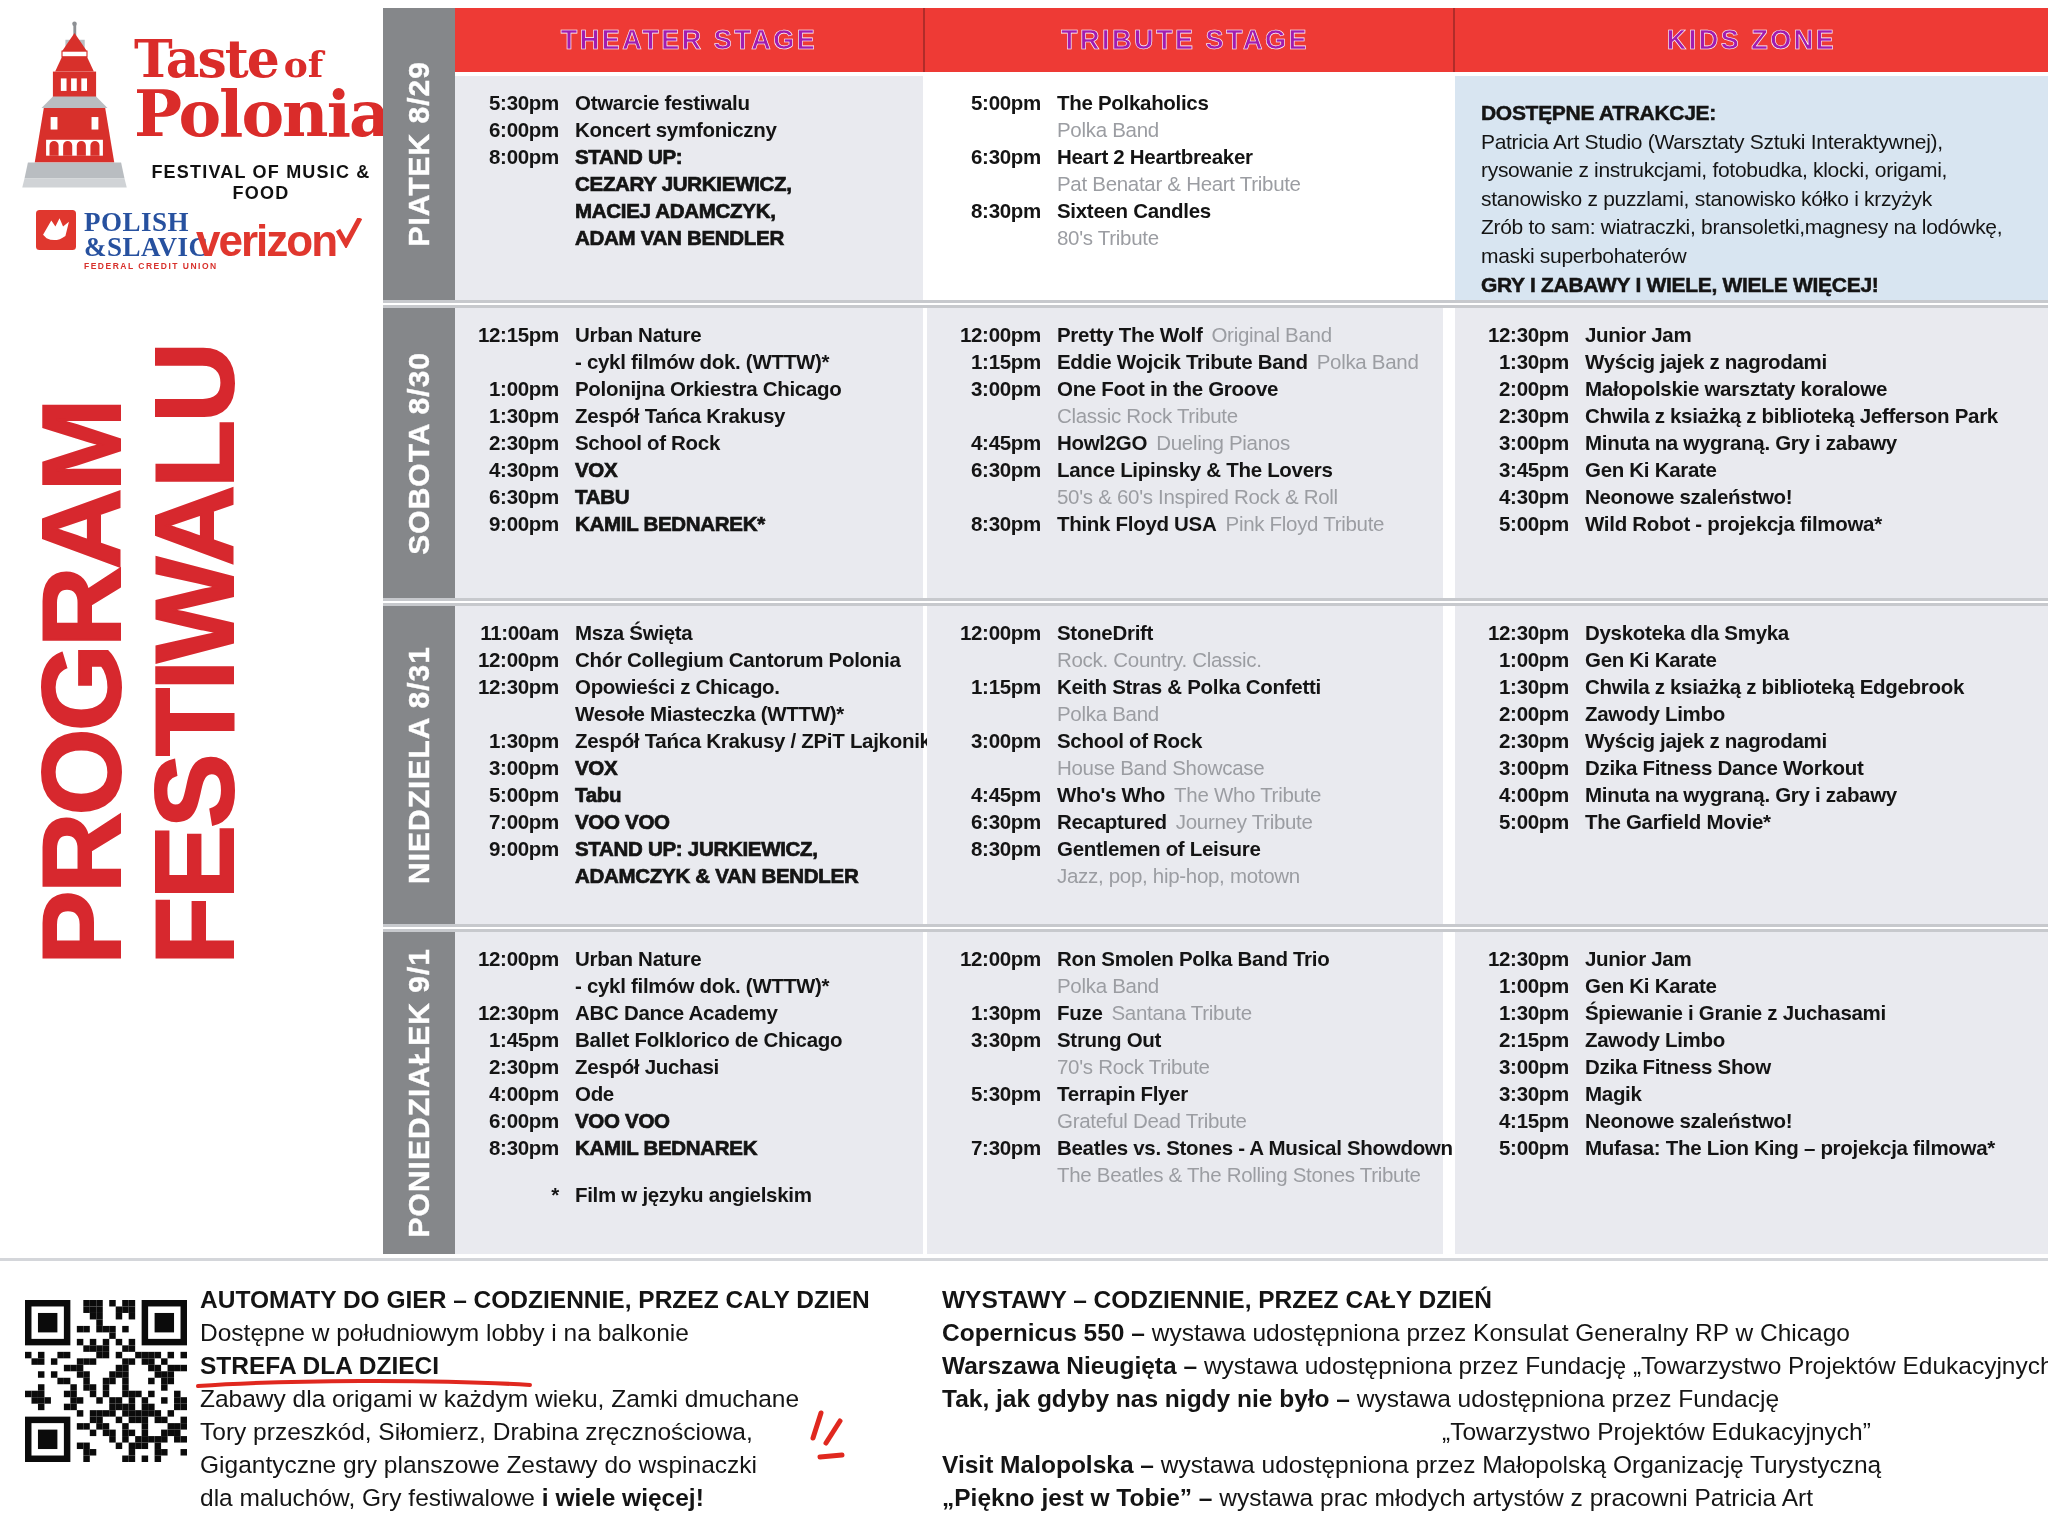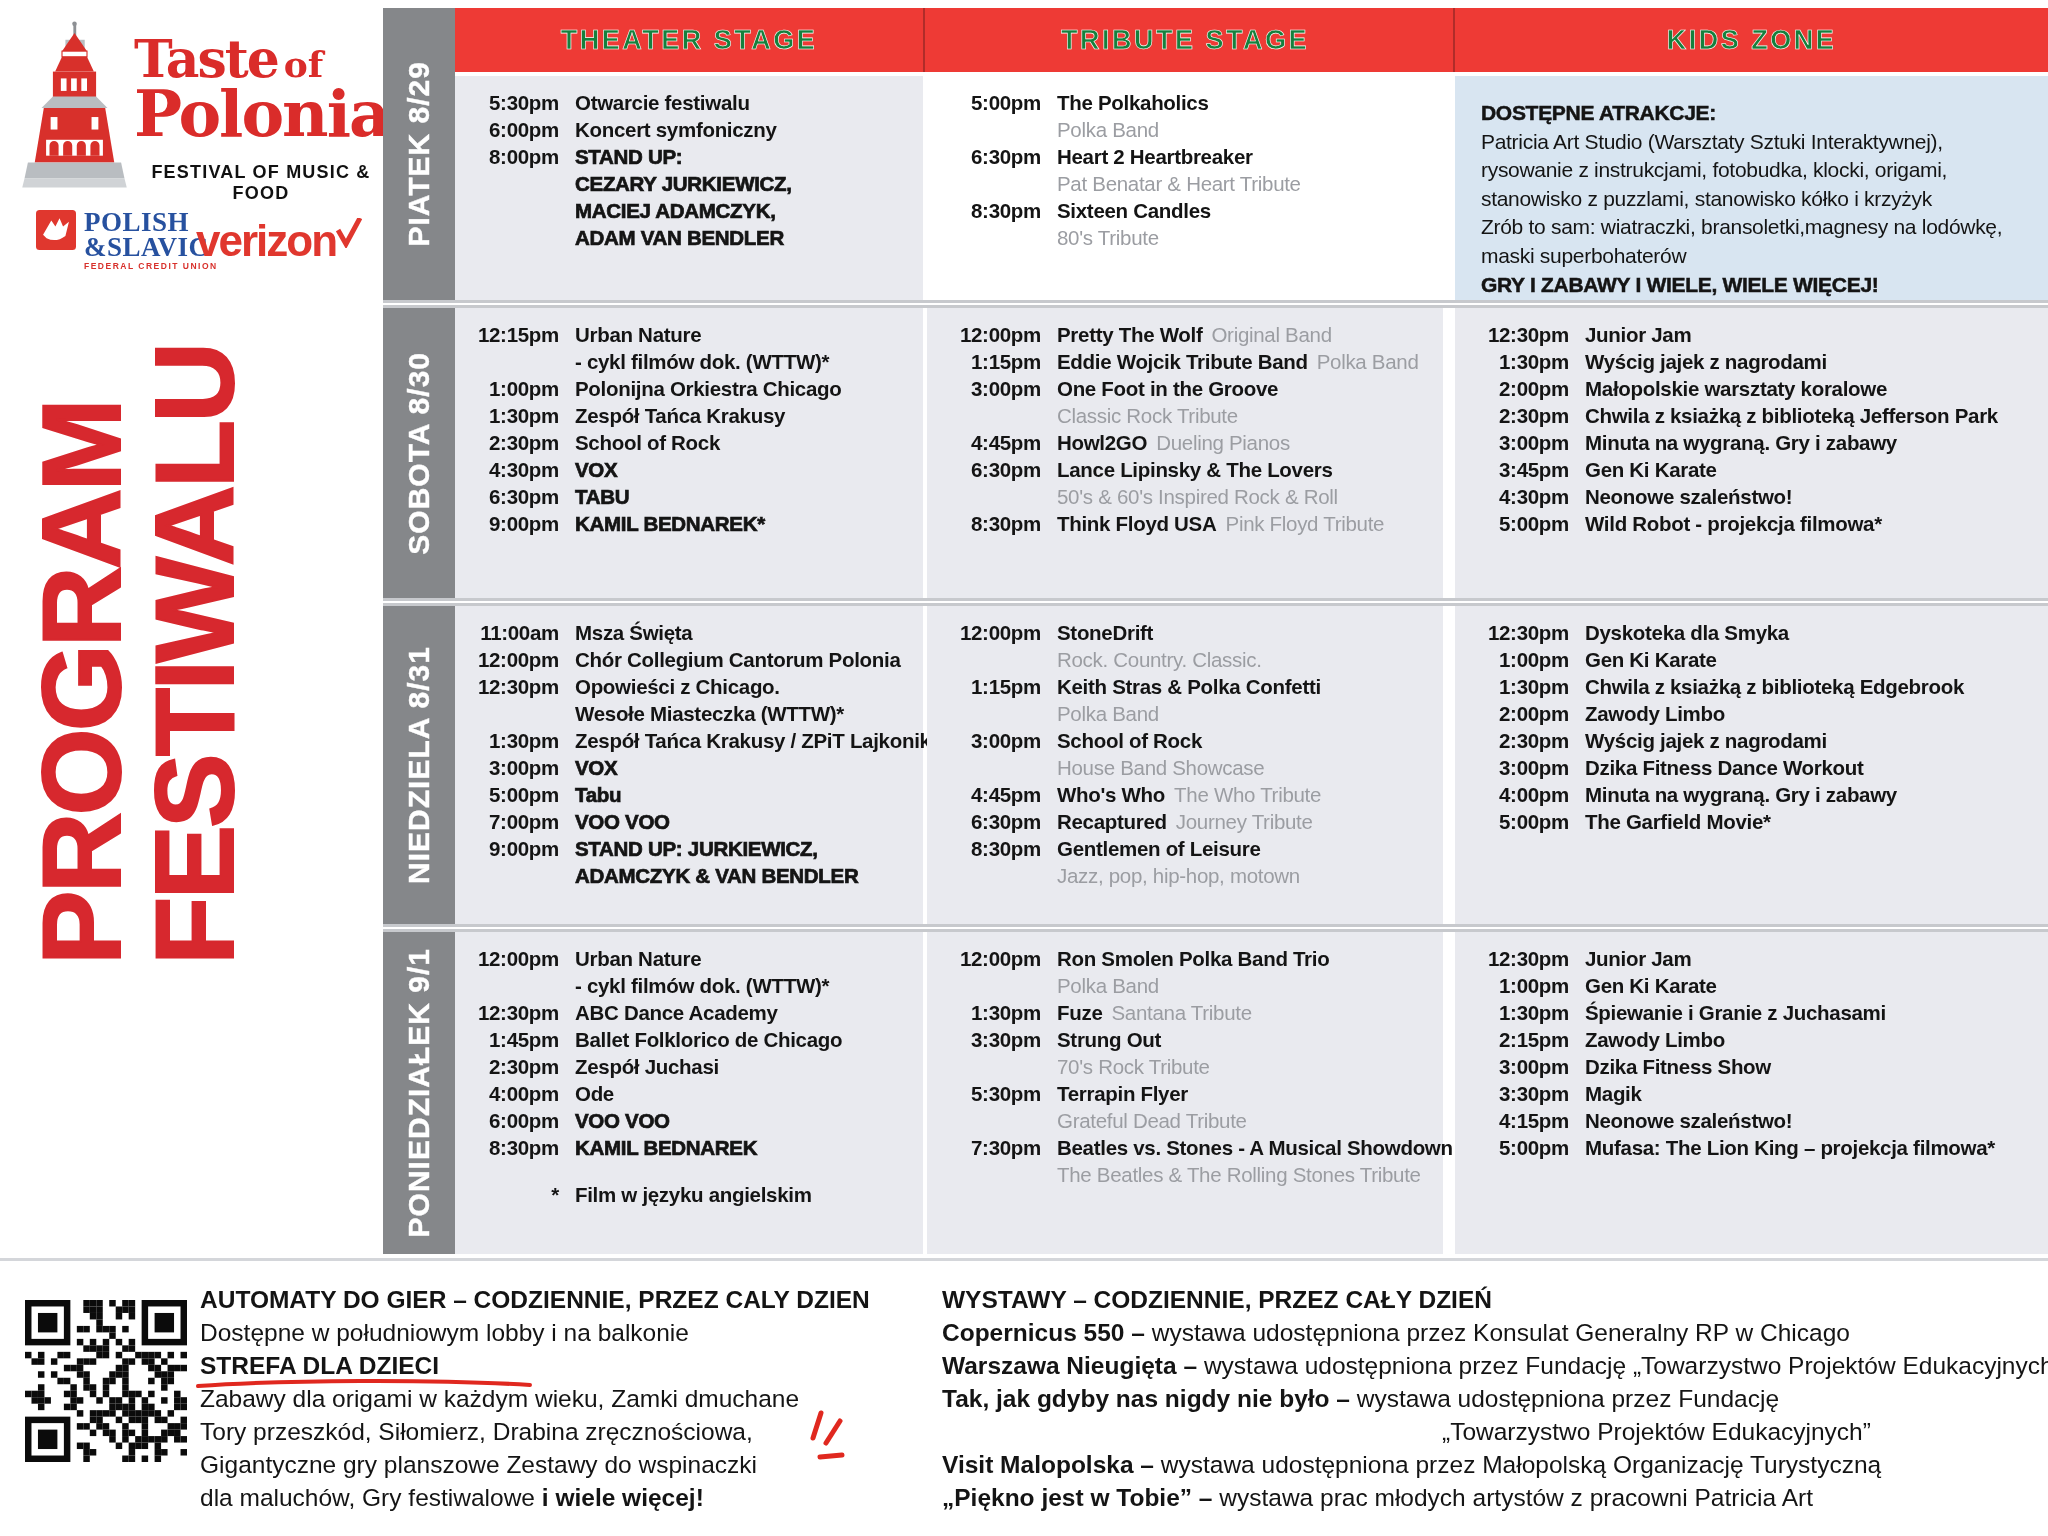--- a/index.html
+++ b/index.html
@@ -24,21 +24,21 @@
   .vz svg{margin-top:2px;}
   .program{position:absolute;left:-205px;top:495px;width:700px;height:240px;
            transform:rotate(-90deg);color:#d7282e;font-weight:700;font-size:112px;
            line-height:113px;letter-spacing:-3px;-webkit-text-stroke:2px #d7282e;
            font-stretch:condensed;white-space:nowrap;}
 
   
   .hbar{position:absolute;left:455px;top:8px;width:1593px;height:64px;background:#ee3a35;}
   .hdiv{position:absolute;top:8px;width:2px;height:64px;background:rgba(60,20,20,0.35);}
   .hseg{position:absolute;top:8px;height:64px;display:flex;align-items:center;justify-content:center;
-        color:#15803d;font-size:27px;font-weight:700;letter-spacing:2.5px;-webkit-text-stroke:0.6px #fff;
+        color:#a21caf;font-size:27px;font-weight:700;letter-spacing:2.5px;-webkit-text-stroke:0.6px #fff;
         font-stretch:condensed;}
 
   
   .daybar{position:absolute;left:383px;width:72px;background:#85878a;display:flex;
           align-items:center;justify-content:center;}
   .daybar span{writing-mode:vertical-rl;transform:rotate(180deg);color:#fff;font-weight:700;
                font-size:30px;letter-spacing:1px;-webkit-text-stroke:0.4px #fff;white-space:nowrap;
                font-stretch:condensed;}
   .cell{position:absolute;background:#e9eaef;box-sizing:border-box;padding:13px 6px 0 0;
         font-size:20.5px;line-height:27px;letter-spacing:-0.3px;font-stretch:condensed;}

